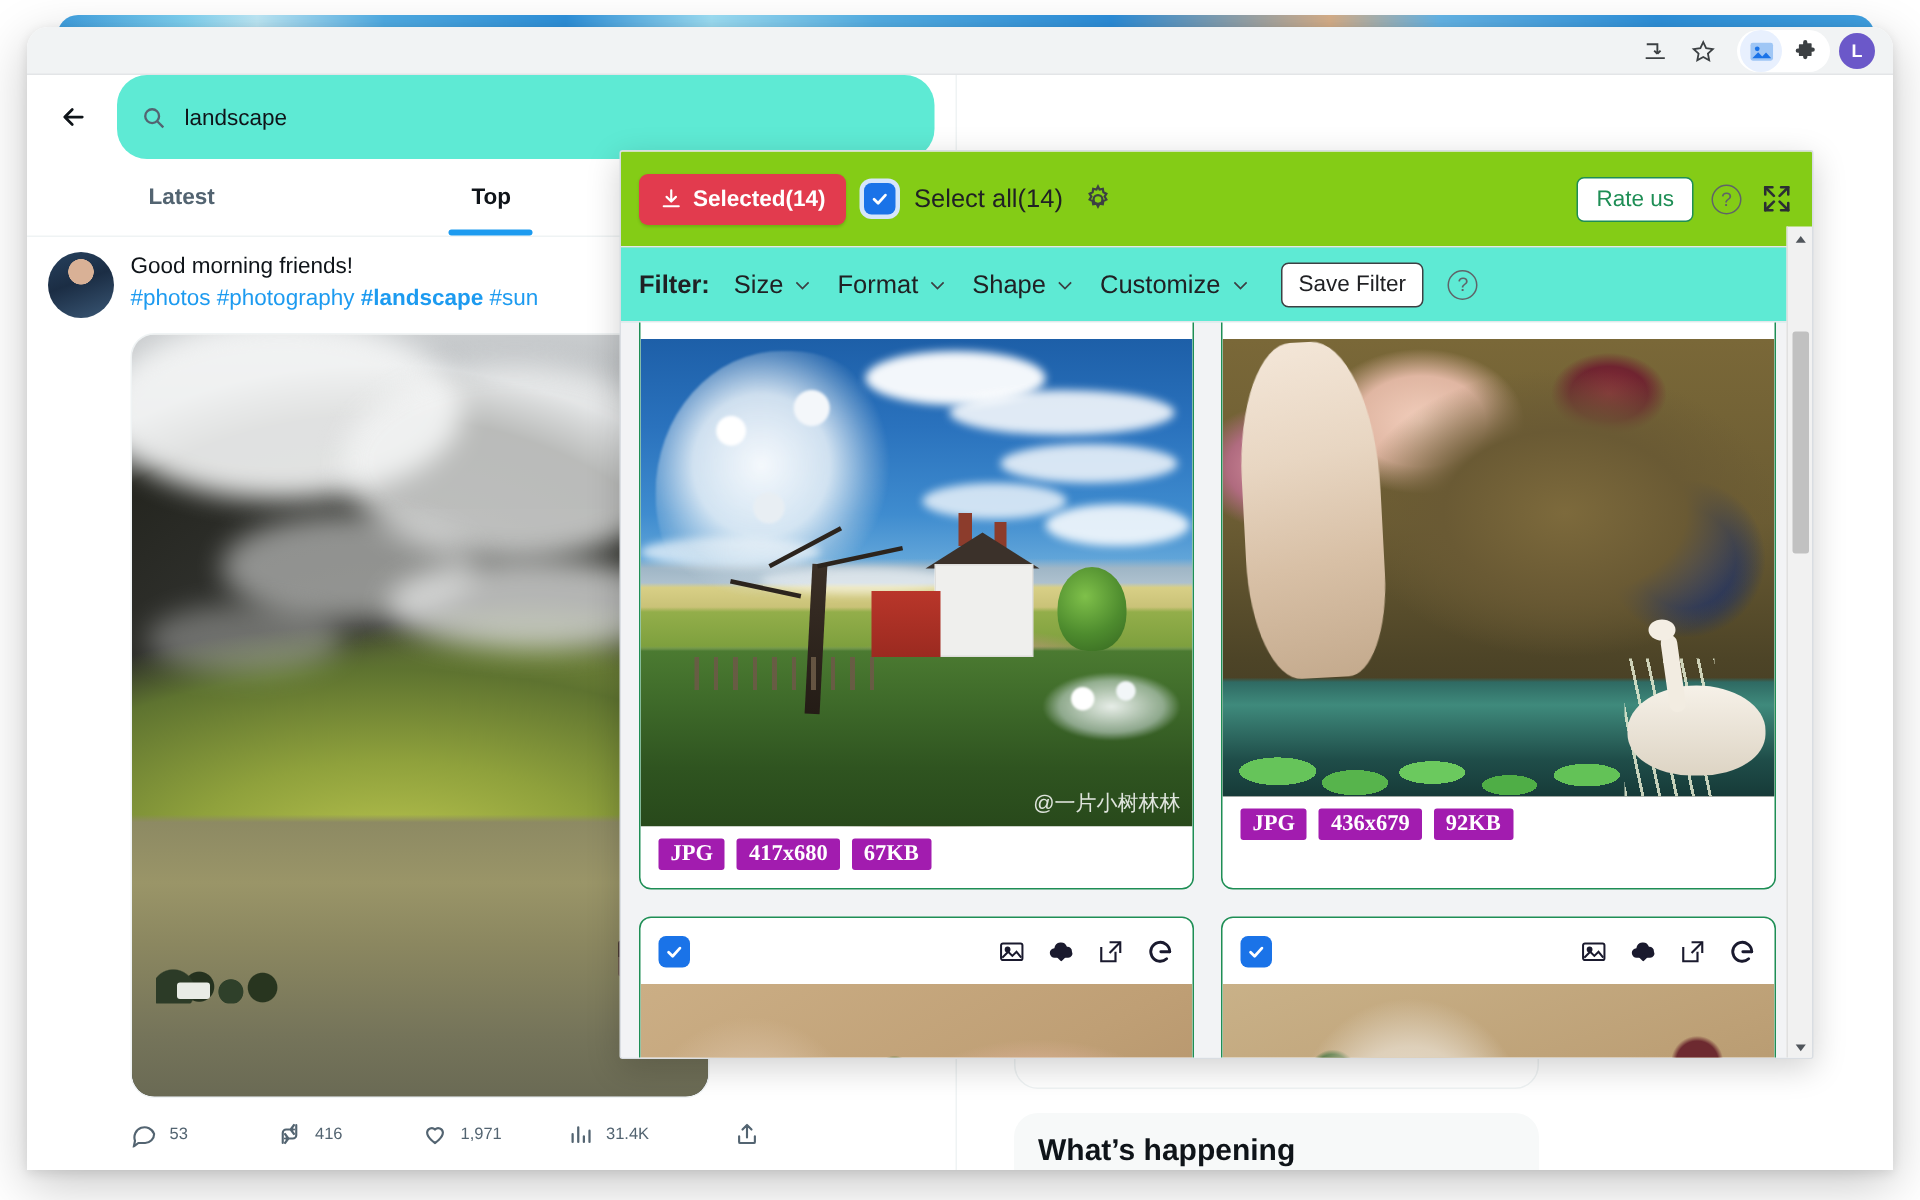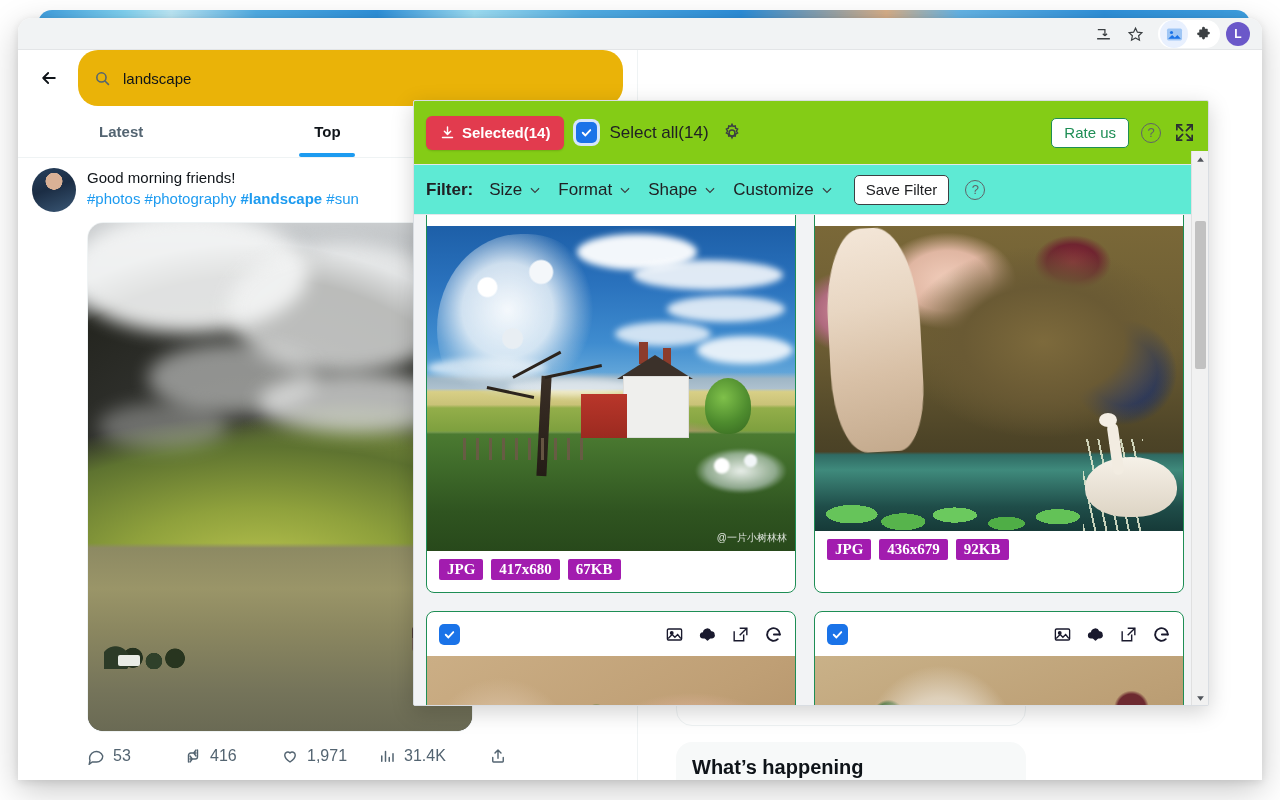--- a/index.html
+++ b/index.html
@@ -98,21 +98,21 @@
     display: flex; align-items: center;
     height: 56px; padding: 0 14px; gap: 12px;
   }
   .tw-back {
     width: 34px; height: 34px; border-radius: 50%;
     display: flex; align-items: center; justify-content: center;
     color: #0f1419;
   }
   .tw-search-field {
     flex: 1; height: 56px;
-    background: #eab308; border-radius: 20px;
+    background: #5eead4; border-radius: 20px;
     display: flex; align-items: center; gap: 12px;
     padding: 0 16px;
     color: #536471;
   }
   .tw-search-text { font-size: 15px; color: #0f1419; }
 
   .tw-tabs {
     display: flex; height: 52px;
     border-bottom: 1px solid #eff3f4;
   }
@@ -145,21 +145,21 @@
     margin-top: 12px;
     width: 386px; height: 510px;
     border-radius: 16px;
     border: 1px solid #eff3f4;
     overflow: hidden;
     position: relative;
   }
   .tw-actions {
     display: flex; align-items: center;
     height: 48px;
-    color: #536471; font-size: 16px;
+    color: #536471; font-size: 11px;
     padding-right: 26px;
   }
   .tw-act { display: flex; align-items: center; gap: 8px; width: 97px; }
   .tw-act.share { width: auto; margin-left: 14px; }
 
   
   .tw-right {
     position: absolute; left: 640px; top: 0;
     width: 370px; height: 730px;
   }
@@ -303,21 +303,21 @@
   }
   .badge {
     background: #a21caf; color: #fff;
     font-size: 15px; font-weight: 600;
     padding: 2px 8px;
     border-radius: 2px;
     font-family: "Liberation Serif", serif;
   }
   .watermark {
     position: absolute; right: 8px; bottom: 6px;
-    font-size: 10px; color: rgba(255,255,255,.85);
+    font-size: 14px; color: rgba(255,255,255,.85);
     display: flex; align-items: center; gap: 3px; margin-left: 13px;
   }
 
   
   .ext-scroll {
     position: absolute; right: 0; top: 50px;
     width: 17px; height: 556px;
     background: #f1f1f1;
     border-left: 1px solid #e0e0e0;
     z-index: 60;

